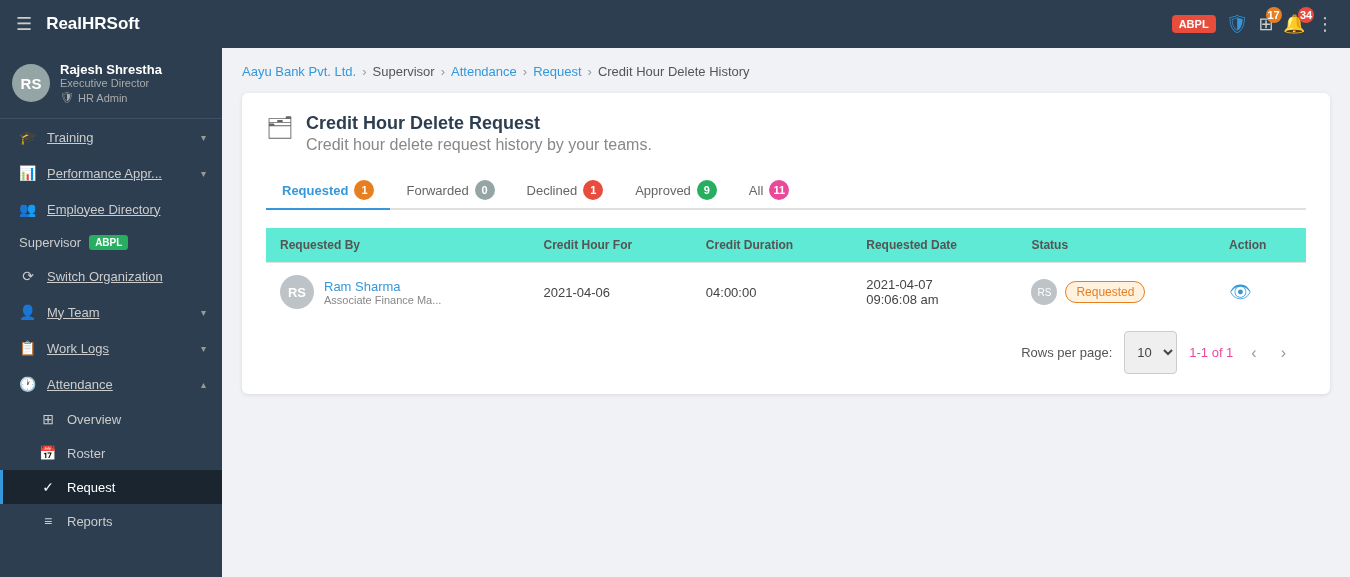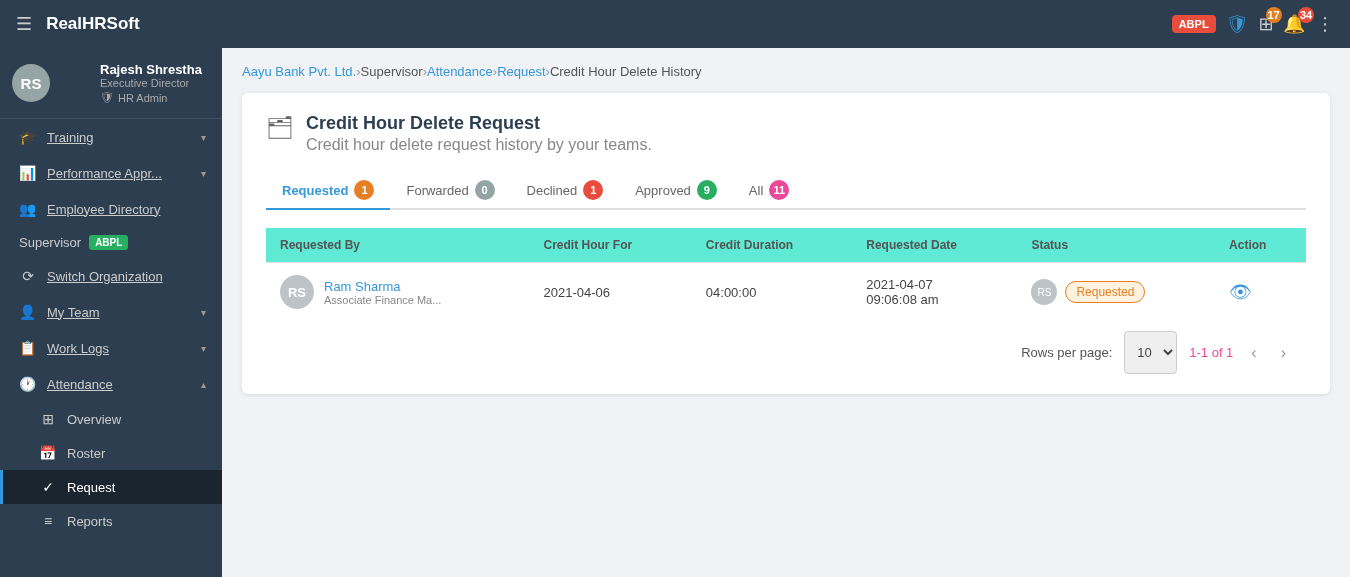--- a/index.html
+++ b/index.html
@@ -48,21 +48,21 @@
       align-items: center;
       padding: 14px 12px;
       gap: 10px;
       border-bottom: 1px solid #3d5166;
     }
     .avatar-circle {
       width: 38px; height: 38px; border-radius: 50%; background: #95a5a6;
       overflow: hidden; flex-shrink: 0; display: flex; align-items: center; justify-content: center;
       font-size: 15px; color: #fff; font-weight: 600;
     }
-    .profile-info { display: flex; flex-direction: column; margin-left: 40px; }
+    .profile-info { display: flex; flex-direction: column; }
     .profile-name { color: #fff; font-size: 13px; font-weight: 600; }
     .profile-role { color: #aaa; font-size: 11px; }
     .profile-badge { display: flex; align-items: center; gap: 4px; margin-top: 2px; color: #aaa; font-size: 11px; }
 
     
     .nav-item {
       display: flex; align-items: center; padding: 10px 16px; cursor: pointer;
       font-size: 13px; color: #ccc; gap: 10px;
       border-left: 3px solid transparent;
     }
@@ -80,21 +80,21 @@
       display: flex; align-items: center; padding: 9px 16px 9px 36px; cursor: pointer;
       font-size: 13px; color: #ccc; gap: 10px;
       border-left: 3px solid transparent;
     }
     .sub-nav-item.active { background: #1a252f; border-left-color: #3498db; color: #fff; }
 
     
     .content-area { flex: 1; overflow-y: auto; padding: 16px 20px; background: #f0f2f5; }
 
     
-    .breadcrumb { display: flex; align-items: center; gap: 0; font-size: 13px; margin-bottom: 14px; }
+    .breadcrumb { display: flex; align-items: center; gap: 6px; font-size: 13px; margin-bottom: 14px; }
     .breadcrumb a { color: #3498db; text-decoration: none; }
     .breadcrumb .sep { color: #999; }
     .breadcrumb .current { color: #555; }
 
     
     .page-card { background: #fff; border-radius: 6px; box-shadow: 0 1px 4px rgba(0,0,0,0.1); padding: 20px 24px; }
 
     .page-header { display: flex; align-items: flex-start; gap: 12px; margin-bottom: 18px; }
     .page-header-icon { color: #666; font-size: 22px; margin-top: 2px; }
     .page-header-text .title { font-size: 18px; font-weight: 600; color: #2c3e50; }

